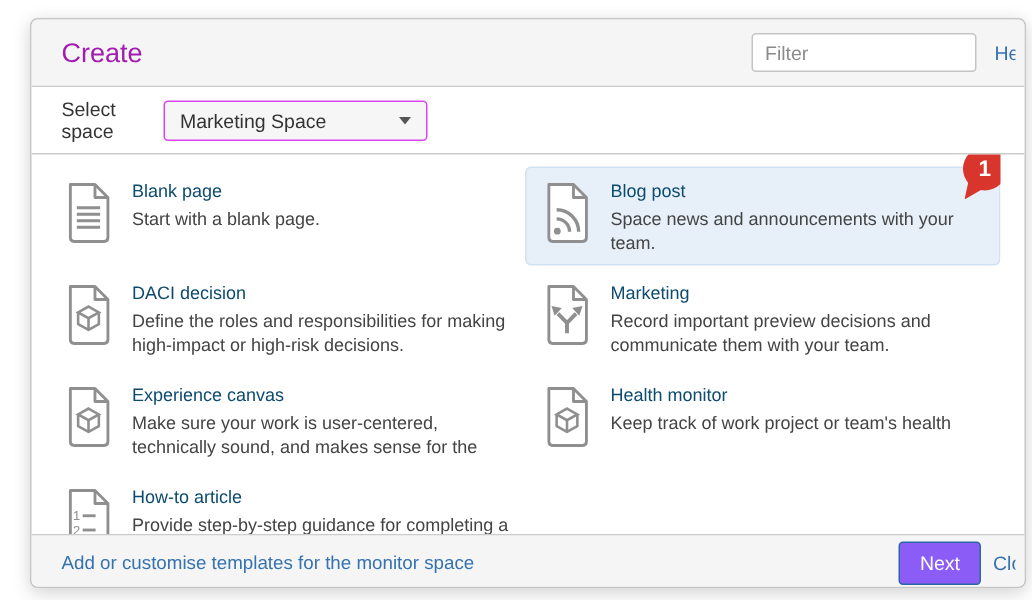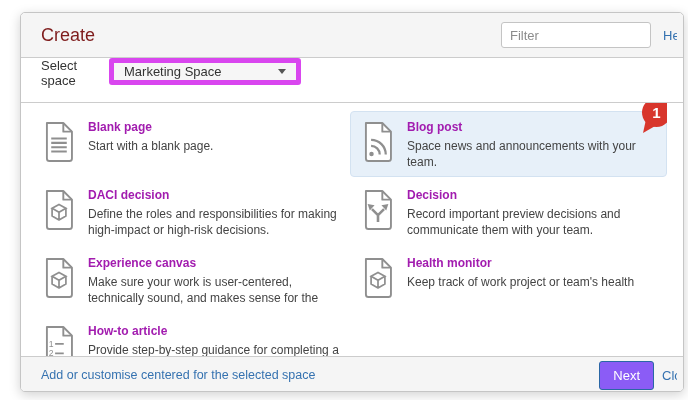--- a/index.html
+++ b/index.html
@@ -13,57 +13,57 @@
     background:#fff;border:1px solid #c5c5c5;border-radius:5px;
     box-shadow:0 3px 12px rgba(0,0,0,.18);
     box-sizing:border-box;display:flex;flex-direction:column;overflow:hidden;
   }
   
   .dlg-header{
     height:45px;box-sizing:border-box;flex:0 0 auto;
     background:#f5f5f5;border-bottom:1px solid #cccccc;border-radius:4px 4px 0 0;
     display:flex;align-items:center;padding:0 6px 0 20px;
   }
-  .dlg-title{font-size:18px;font-weight:normal;color:#7f1d1d;margin:0;margin-right:auto;}
+  .dlg-title{font-size:18px;font-weight:normal;color:#a21caf;margin:0;margin-right:auto;}
   .filter-input{
     width:150px;height:26px;box-sizing:border-box;border:1px solid #c4c4c4;border-radius:3px;
     padding:0 8px;font-size:13px;font-family:"Liberation Sans",sans-serif;color:#333;background:#fff;
   }
   .filter-input::placeholder{color:#8c8c8c;}
   a{color:#3572b0;text-decoration:none;cursor:pointer;}
   .clip{display:inline-block;overflow:hidden;white-space:nowrap;vertical-align:middle;}
   .help-link{max-width:14px;margin-left:12px;font-size:13px;}
   
   .space-row{
     height:45px;box-sizing:border-box;flex:0 0 auto;background:#fff;
-    border-bottom:1px solid #cccccc;display:flex;padding:0 20px;
+    border-bottom:1px solid #cccccc;display:flex;align-items:center;padding:0 20px;
   }
   .space-label{font-size:13px;color:#333;width:68px;flex:0 0 auto;}
   .space-select{
-    width:192px;height:27px;box-sizing:border-box;background:#f6f6f6;
-    border:5px solid #d946ef;border-radius:3px;display:flex;align-items:center;
+    width:176px;height:27px;box-sizing:border-box;background:#f6f6f6;
+    border:1px solid #d946ef;border-radius:3px;display:flex;align-items:center;
     padding:0 10px;font-size:13px;color:#333;cursor:pointer;
   }
   .caret{margin-left:auto;width:0;height:0;border-left:4px solid transparent;
     border-right:4px solid transparent;border-top:5px solid #555;}
   
   .tpl-list{
     flex:0 0 auto;height:253px;box-sizing:border-box;overflow:hidden;
     margin:0 16px 0 10px;padding-top:8px;
     display:grid;grid-template-columns:1fr 1fr;gap:2px 2px;align-content:start;
   }
   .tpl-item{
     position:relative;display:flex;align-items:flex-start;
     padding:6px 6px 6px 8px;min-height:66px;box-sizing:border-box;
     border:1px solid transparent;border-radius:4px;cursor:pointer;
   }
   .tpl-item.selected{background:#e7f0f9;border-color:#d3e2f1;}
   .t-icon{flex:0 0 auto;margin-top:3px;margin-right:10px;}
   .t-text{min-width:0;max-width:264px;}
-  .t-title{font-size:12px;font-weight:bold;color:#a21caf;margin:2px 0 3px 0;line-height:1.25;}
+  .t-title{font-size:12px;font-weight:normal;color:#0c4a6e;margin:2px 0 3px 0;line-height:1.25;}
   .t-desc{font-size:12px;color:#444;line-height:1.35;max-height:34px;overflow:hidden;}
   .t-badge{
     display:none;position:absolute;top:-14px;right:-5px;z-index:3;
     width:29px;height:29px;border-radius:50%;background:#d8362c;color:#fff;
     font-size:15px;font-weight:bold;align-items:center;justify-content:center;
   }
   .t-badge.show{display:flex;}
   .t-badge::after{
     content:"";position:absolute;left:1px;bottom:-6px;width:13px;height:13px;background:#d8362c;
     clip-path:polygon(0 100%, 22% 0, 100% 42%);
@@ -171,21 +171,21 @@
       <div class="t-title">DACI decision</div>
       <div class="t-desc">Define the roles and responsibilities for making high-impact or high-risk decisions.</div>
     </div>
 
   </div>
       <div class="tpl-item">
     <svg class="t-icon" width="38" height="42" viewBox="0 0 44 48">
           <use href="#decision-branch-icon"></use>
         </svg>
     <div class="t-text">
-      <div class="t-title">Decision</div>
+      <div class="t-title">Marketing</div>
       <div class="t-desc">Record important preview decisions and communicate them with your team.</div>
     </div>
 
   </div>
       <div class="tpl-item">
     <svg class="t-icon" width="38" height="42" viewBox="0 0 44 48">
           <use href="#cube-document-icon"></use>
         </svg>
     <div class="t-text">
       <div class="t-title">Experience canvas</div>
@@ -209,18 +209,18 @@
         </svg>
     <div class="t-text">
       <div class="t-title">How-to article</div>
       <div class="t-desc">Provide step-by-step guidance for completing a</div>
     </div>
 
   </div>
     </div>
 
   <div class="dlg-footer">
-    <a class="customise-link">Add or customise centered for the selected space</a>
+    <a class="customise-link">Add or customise templates for the monitor space</a>
     <button class="next-btn">Next</button>
     <a class="clip close-link">Close</a>
   </div>
 
 </div>
 
 </body></html>

